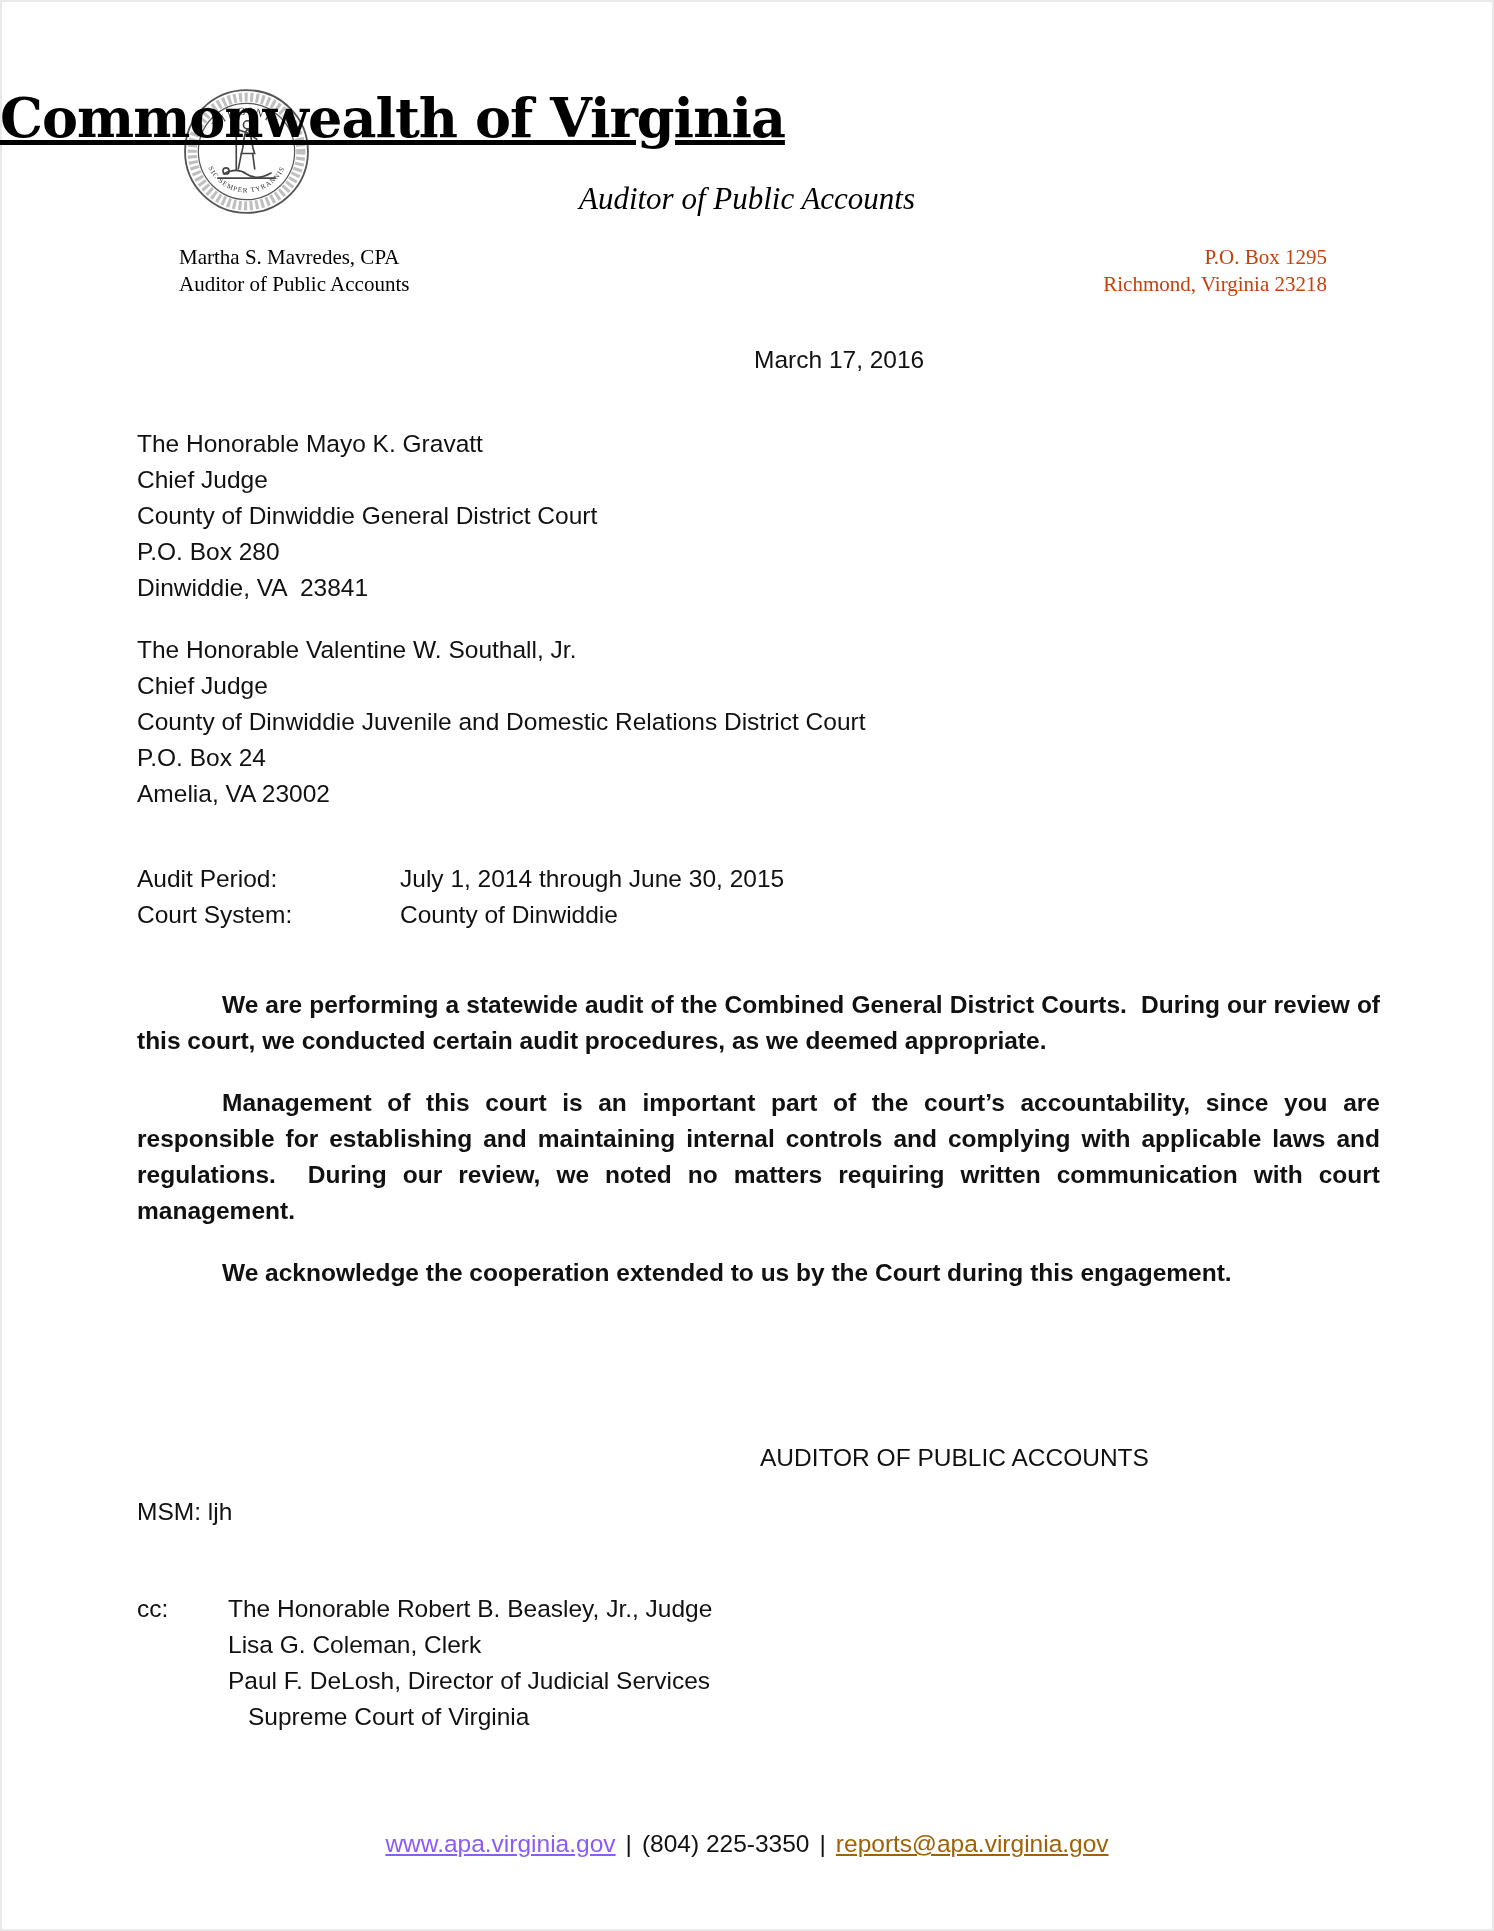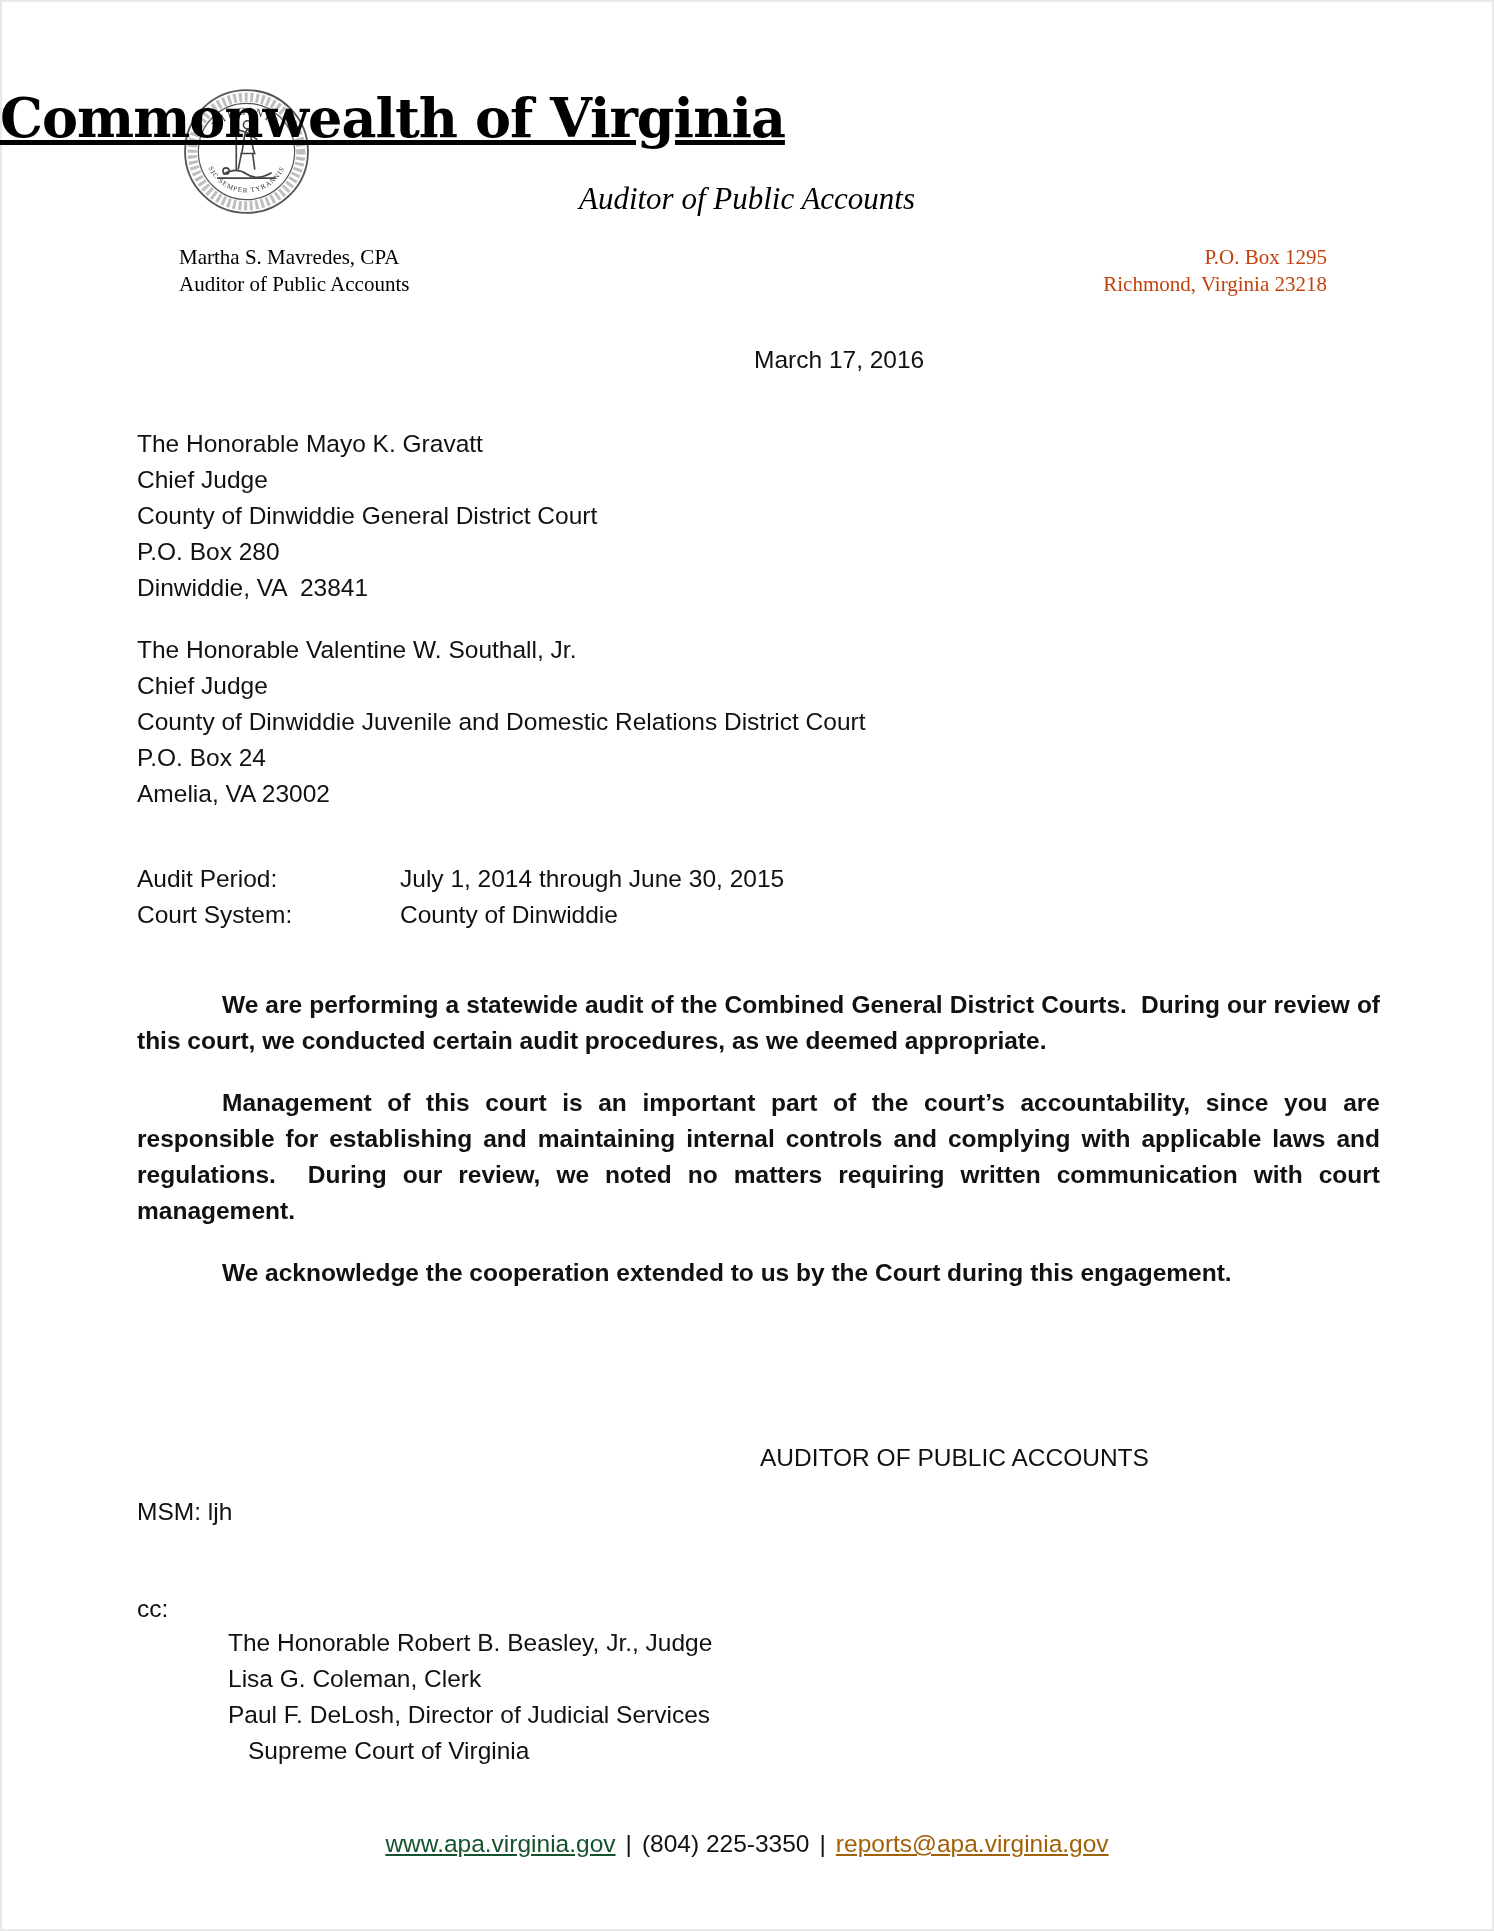--- a/index.html
+++ b/index.html
@@ -59,21 +59,21 @@
   .audit-row { display: flex; }
   .audit-label { width: 263px; flex: 0 0 263px; }
   .audit-value { flex: 1; }
   .para { margin: 26px 0 0 0; text-indent: 85px; font-weight: bold; }
   .para.first { margin-top: 54px; }
   .para.justify { text-align: justify; }
   .sig-line { margin-top: 149px; margin-left: 623px; }
   .ref-line { margin-top: 18px; }
   .cc-block { margin-top: 61px; display: flex; }
   .cc-label { width: 91px; flex: 0 0 91px; }
-  .cc-names { flex: 1; margin-top: 34px; }
+  .cc-names { flex: 1; }
   .cc-sub { padding-left: 20px; }
   
   .footer {
     position: absolute; left: 0; bottom: 69px; width: 100%;
     text-align: center;
     font-size: 24.5px; line-height: 36px;
     color: #111;
   }
   .footer a { text-decoration: underline; cursor: pointer; }
   .footer .sep { margin: 0 10px; color: #111; }
@@ -169,16 +169,16 @@
       <div class="cc-names">
         <div class="line">The Honorable Robert B. Beasley, Jr., Judge</div>
         <div class="line">Lisa G. Coleman, Clerk</div>
         <div class="line">Paul F. DeLosh, Director of Judicial Services</div>
         <div class="line cc-sub">Supreme Court of Virginia</div>
       </div>
     </div>
   </main>
 
   <footer class="footer">
-    <a style="color: #14532d; text-align: right;">www.apa.virginia.gov</a><span class="sep">|</span><span>(804) 225-3350</span><span class="sep">|</span><a style="color: #a16207;">reports@apa.virginia.gov</a>
+    <a style="color: #8b5cf6; text-align: right;">www.apa.virginia.gov</a><span class="sep">|</span><span>(804) 225-3350</span><span class="sep">|</span><a style="color: #a16207;">reports@apa.virginia.gov</a>
   </footer>
 
 </div>
 
 </body></html>

